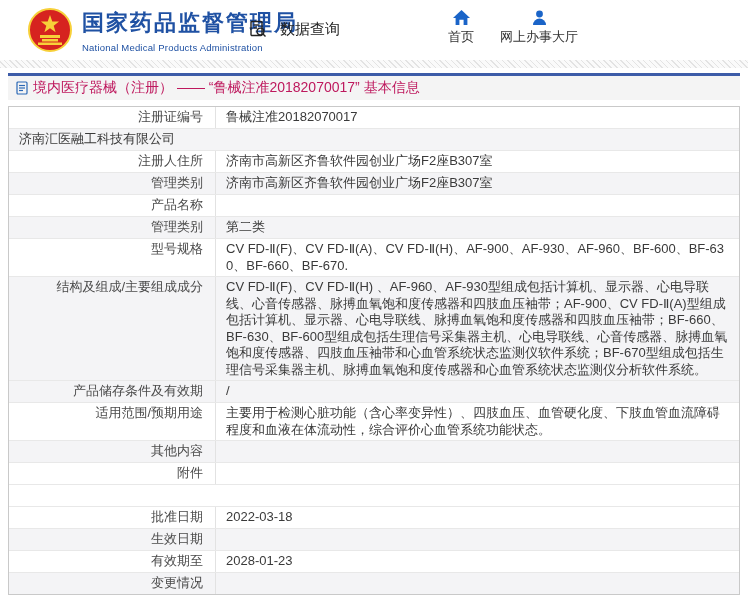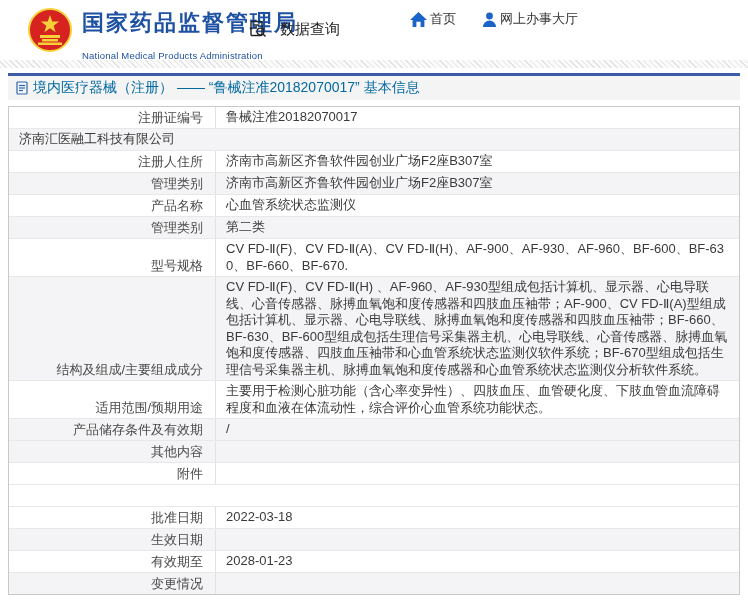--- a/index.html
+++ b/index.html
@@ -4,45 +4,45 @@
 <style>
   html,body{margin:0;padding:0;background:#fff;width:748px;height:616px;overflow:hidden;
     font-family:"Liberation Sans","DejaVu Sans",sans-serif;-webkit-font-smoothing:antialiased;}
   .page{position:relative;width:748px;height:616px;background:#fff;}
 
   
   .header{position:absolute;left:0;top:0;width:592px;height:60px;background:#fff;}
   .emblem{position:absolute;left:28px;top:8px;width:44px;height:44px;}
   .org{position:absolute;left:82px;top:10px;}
   .org-cn{font-size:22px;font-weight:bold;color:#1f51a3;letter-spacing:2px;line-height:26px;}
-  .org-en{font-size:9.5px;color:#1f51a3;margin-top:14px;letter-spacing:0.2px;}
+  .org-en{font-size:9.5px;color:#1f51a3;margin-top:6px;letter-spacing:0.2px;}
   .dataquery{position:absolute;left:248px;top:19px;display:flex;align-items:center;gap:12px;cursor:pointer;}
   .dataquery span{font-size:15px;color:#222;}
   .topnav{position:absolute;right:14px;top:10px;display:flex;gap:26px;}
-  .topnav .navitem{display:flex;flex-direction:row;align-items:center;gap:3px;cursor:pointer;}
+  .topnav .navitem{display:flex;flex-direction:column;align-items:center;gap:3px;cursor:pointer;}
   .topnav .navitem span{font-size:13px;color:#333;}
 
   
   .hatch{position:absolute;left:0;top:60px;width:748px;height:8px;
     background:repeating-linear-gradient(45deg,#e3e3e3 0 1px,#fafafa 1px 4px);}
 
   
   .titlebar{position:absolute;left:8px;right:8px;top:73px;height:24px;background:#f4f4f4;
     border-top:3px solid #3d5ca8;display:flex;align-items:center;padding-left:8px;}
   .titlebar .doc-icon{margin-right:5px;display:inline-flex;}
-  .titlebar .t-text{font-size:14px;color:#0369a1;}
+  .titlebar .t-text{font-size:14px;color:#be185d;}
 
   
   .tbl{position:absolute;left:8px;right:8px;top:106px;border:1px solid #c9c9c9;background:#fff;}
   .row{display:flex;border-bottom:1px solid #e8e8e8;min-height:21px;}
   .row:last-child{border-bottom:none;}
   .row.shade{background:#f4f4f6;}
   .cell-label{flex:0 0 207px;width:207px;box-sizing:border-box;text-align:right;
     padding:2px 12px 2px 4px;border-right:1px solid #e2e2e2;color:#4a4a4a;
-    font-size:13px;line-height:16.5px;display:flex;justify-content:flex-end;align-items:flex-end;gap:3px;}
+    font-size:13px;line-height:16.5px;display:flex;justify-content:flex-end;align-items:flex-start;gap:3px;}
   .cell-value{flex:1;box-sizing:border-box;padding:2px 10px;color:#3a3a3a;
     font-size:13px;line-height:16.5px;word-break:break-all;display:flex;}
   svg{display:block;}
 </style>
 </head>
 <body>
 
 <div class="page">
 
   <div class="header">
@@ -133,23 +133,20 @@
           <span>管理类别</span>
         </div>
         <div class="cell-value">
           <span>济南市高新区齐鲁软件园创业广场F2座B307室</span>
         </div>
       </div>
       <div class="row">
         <div class="cell-label">
           <span>产品名称</span>
         </div>
-        <div class="cell-value">
-          <span>心血管系统状态监测仪</span>
-        </div>
       </div>
       <div class="row shade">
         <div class="cell-label">
           <span>管理类别</span>
         </div>
         <div class="cell-value">
           <span>第二类</span>
         </div>
       </div>
       <div class="row">
@@ -161,38 +158,38 @@
         </div>
       </div>
       <div class="row shade">
         <div class="cell-label">
           <span>结构及组成/主要组成成分</span>
         </div>
         <div class="cell-value">
           <span>CV FD-Ⅱ(F)、CV FD-Ⅱ(H) 、AF-960、AF-930型组成包括计算机、显示器、心电导联线、心音传感器、脉搏血氧饱和度传感器和四肢血压袖带；AF-900、CV FD-Ⅱ(A)型组成包括计算机、显示器、心电导联线、脉搏血氧饱和度传感器和四肢血压袖带；BF-660、BF-630、BF-600型组成包括生理信号采集器主机、心电导联线、心音传感器、脉搏血氧饱和度传感器、四肢血压袖带和心血管系统状态监测仪软件系统；BF-670型组成包括生理信号采集器主机、脉搏血氧饱和度传感器和心血管系统状态监测仪分析软件系统。</span>
         </div>
       </div>
+      <div class="row shade">
+        <div class="cell-label">
+          <span>产品储存条件及有效期</span>
+        </div>
+        <div class="cell-value">
+          <span>/</span>
+        </div>
+      </div>
       <div class="row">
         <div class="cell-label">
           <span>适用范围/预期用途</span>
         </div>
         <div class="cell-value">
           <span>主要用于检测心脏功能（含心率变异性）、四肢血压、血管硬化度、下肢血管血流障碍程度和血液在体流动性，综合评价心血管系统功能状态。</span>
         </div>
       </div>
       <div class="row shade">
         <div class="cell-label">
-          <span>产品储存条件及有效期</span>
-        </div>
-        <div class="cell-value">
-          <span>/</span>
-        </div>
-      </div>
-      <div class="row shade">
-        <div class="cell-label">
           <span>其他内容</span>
         </div>
         <div class="cell-value">
           <span></span>
         </div>
       </div>
       <div class="row">
         <div class="cell-label">
           <span>附件</span>
         </div>

